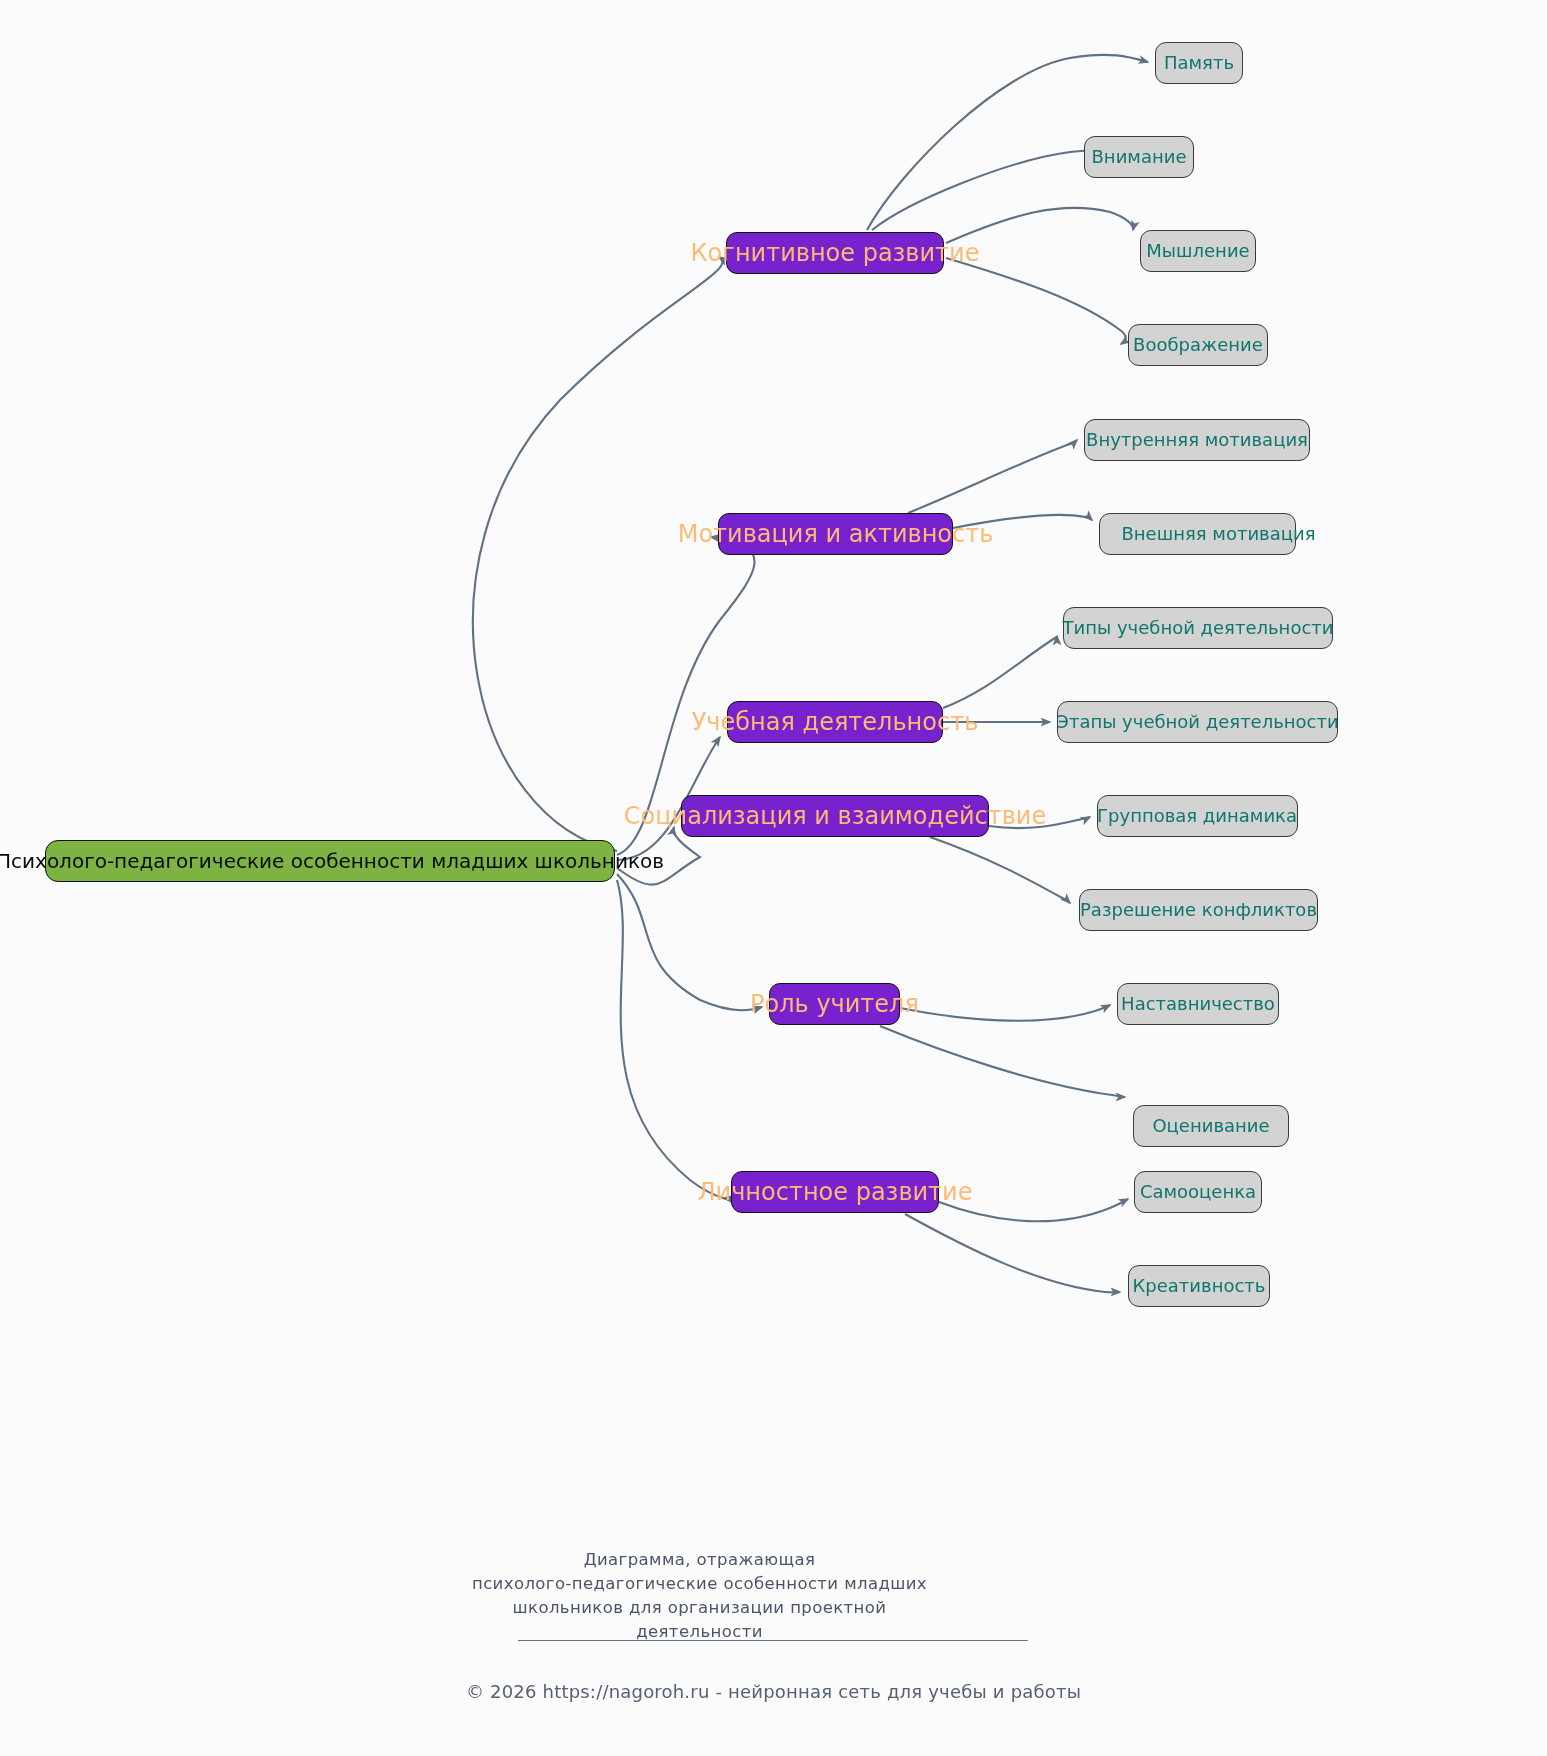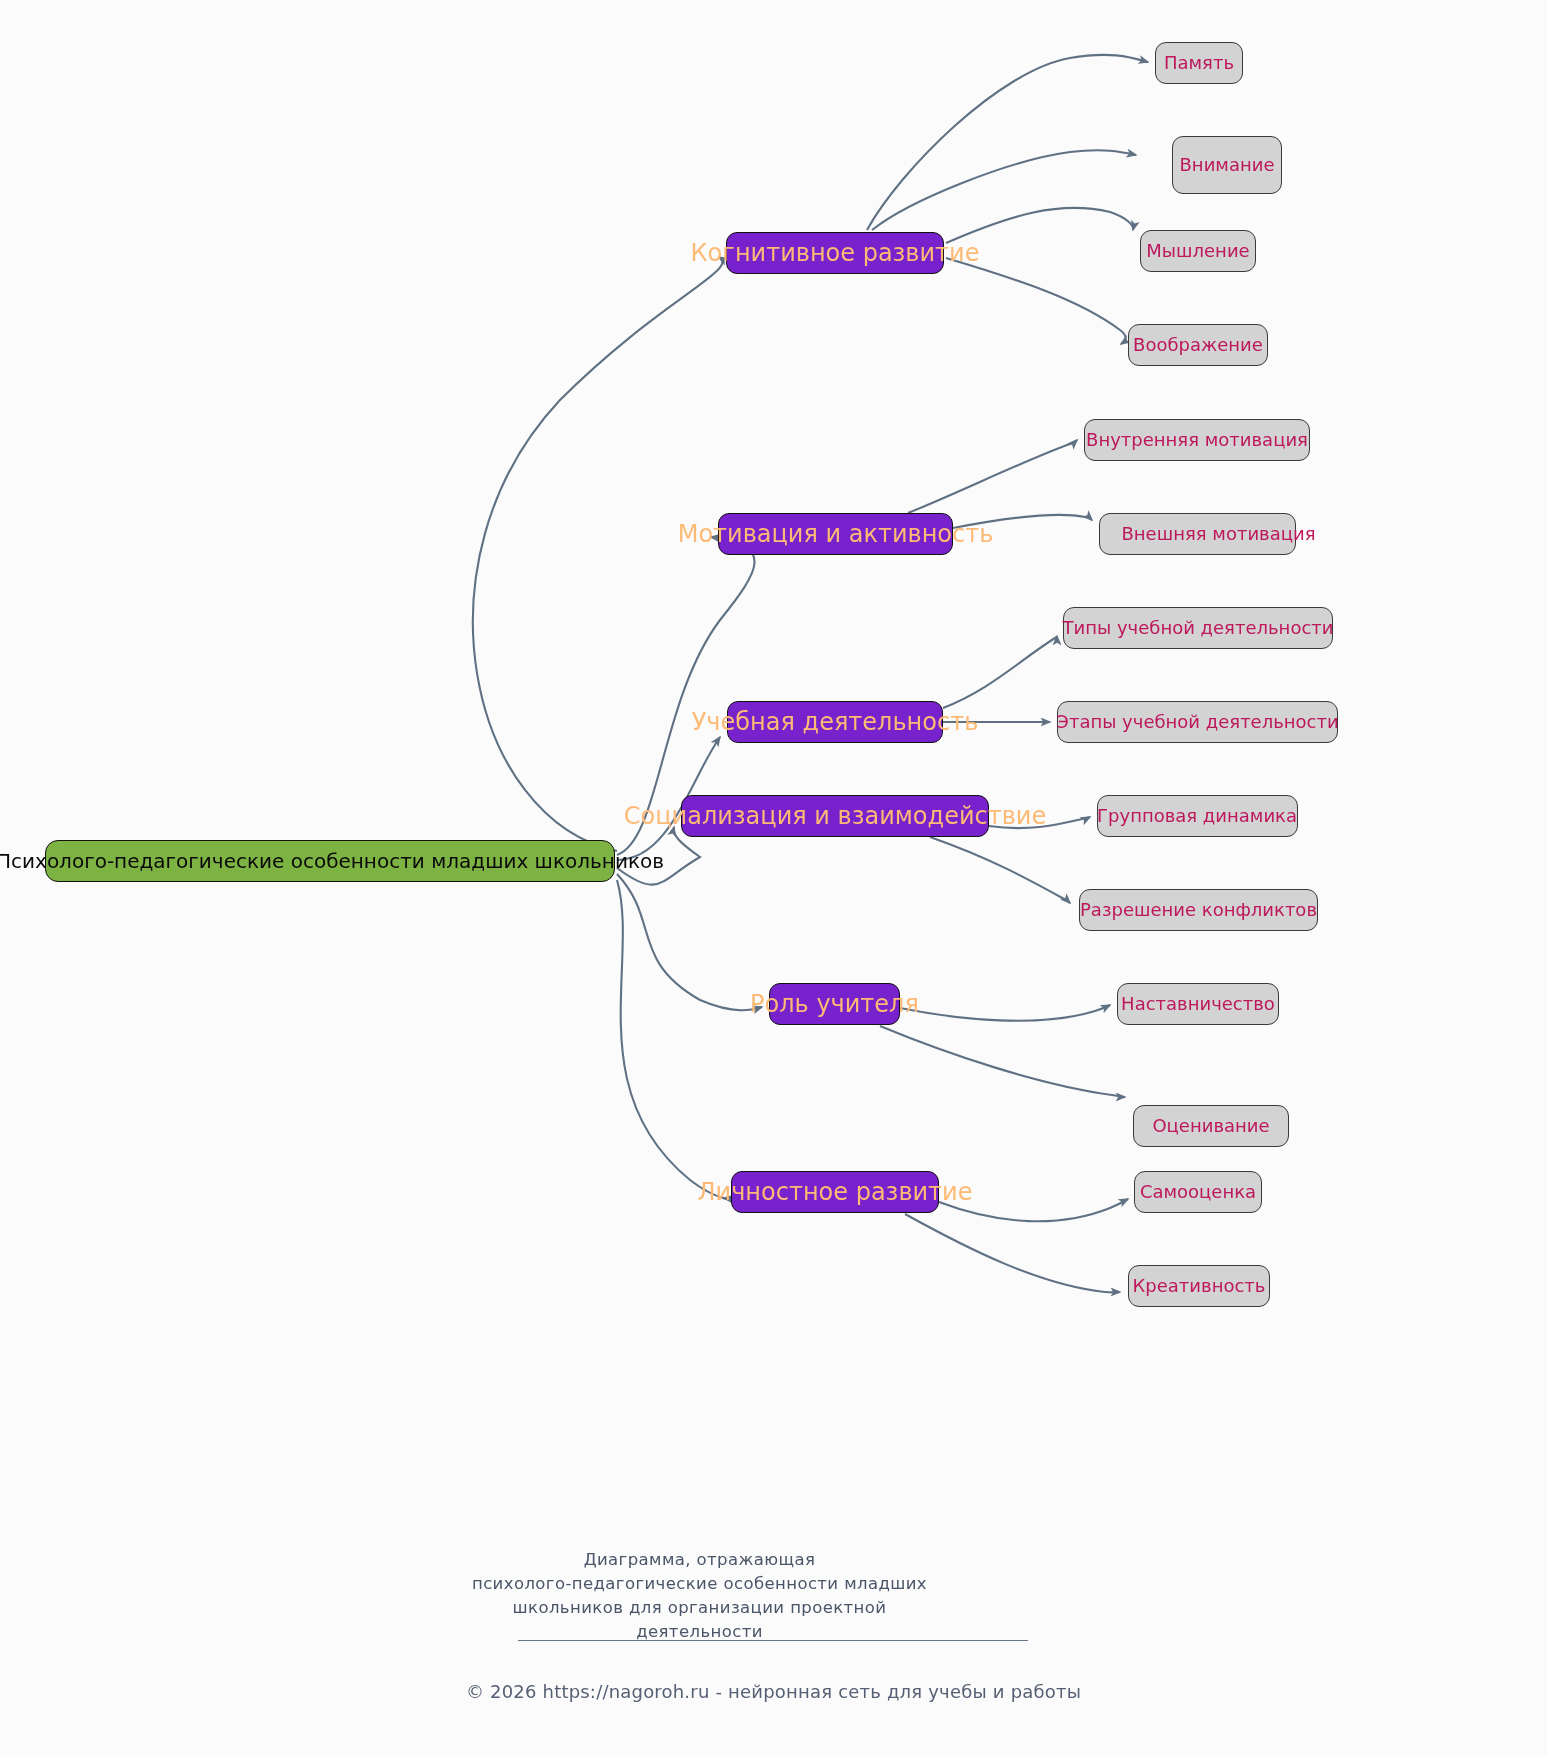--- a/index.html
+++ b/index.html
@@ -44,21 +44,21 @@
   }
   .node-branch {
     background: #7722cc;
     border: 1.6px solid #111111;
     color: #fdba74;
     font-size: 24px;
   }
   .node-leaf {
     background: #d3d3d3;
     border: 1.6px solid #3a3a3a;
-    color: #be185d;
+    color: #0f766e;
     font-size: 18px;
   }
   #caption {
     position: absolute;
     left: 0;
     width: 1399px;
     text-align: center;
     color: #4a5568;
     font-size: 16.5px;
     font-weight: normal;
@@ -124,21 +124,21 @@
   <div class="node node-root" style="left:45px; top:840px; width:570px; height:42px;">
     <span>Психолого-педагогические особенности младших школьников</span>
   </div>
 
   <div class="node node-branch" style="left:726px; top:232px; width:218px; height:42px;">
     <span>Когнитивное развитие</span>
   </div>
   <div class="node node-leaf" style="left:1155px; top:42px; width:88px; height:42px;">
     <span>Память</span>
   </div>
-  <div class="node node-leaf" style="left:1172px; top:136px; width:110px; height:58px;">
+  <div class="node node-leaf" style="left:1084px; top:136px; width:110px; height:42px;">
     <span>Внимание</span>
   </div>
   <div class="node node-leaf" style="left:1140px; top:230px; width:116px; height:42px;">
     <span>Мышление</span>
   </div>
   <div class="node node-leaf" style="left:1128px; top:324px; width:140px; height:42px;">
     <span>Воображение</span>
   </div>
 
   <div class="node node-branch" style="left:718px; top:513px; width:235px; height:42px;">

